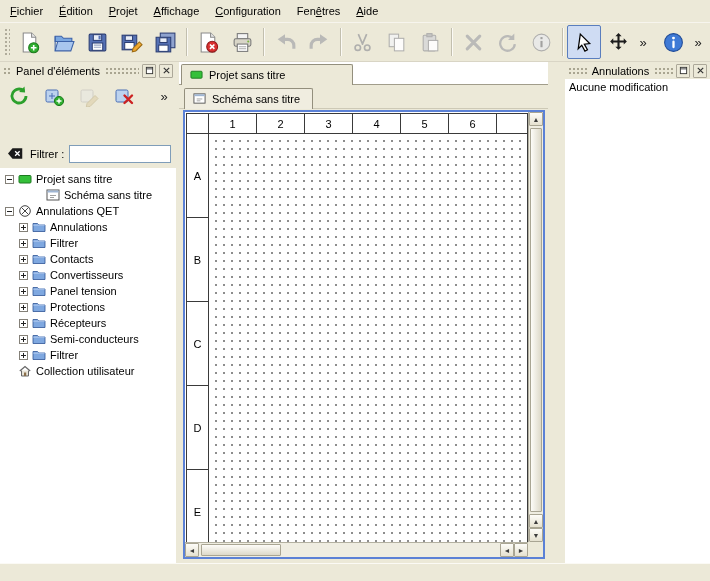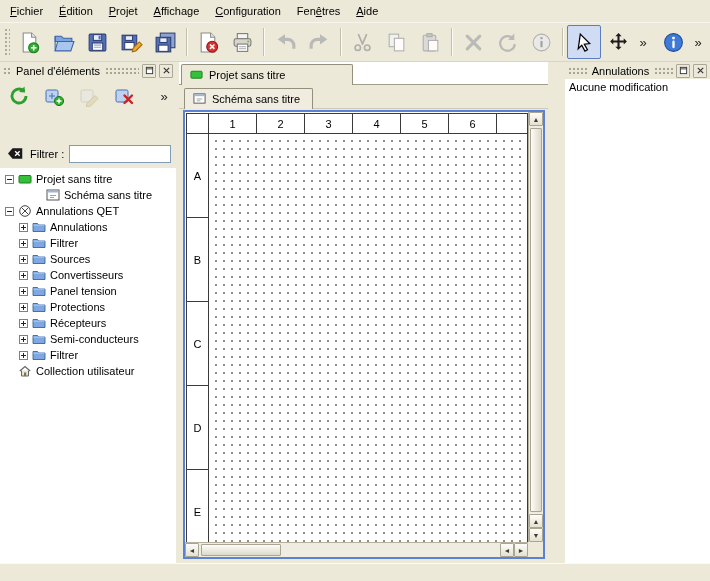--- a/index.html
+++ b/index.html
@@ -365,21 +365,21 @@
             <path d="M1.4 5.2h11.2" stroke="#a9c4ec" stroke-width="1.2"></path>
           </svg>
           <span class="tree-label">Filtrer</span>
         </div>
         <div class="tree-row lvl1">
           <div class="expander plus"></div>
           <svg viewBox="0 0 14 14">
             <path d="M1 3.5h4.5L7 5h6v6.5H1z" fill="#7fa8e0" stroke="#2f5496" stroke-width="0.8"></path>
             <path d="M1.4 5.2h11.2" stroke="#a9c4ec" stroke-width="1.2"></path>
           </svg>
-          <span class="tree-label">Sources</span>
+          <span class="tree-label">Contacts</span>
         </div>
         <div class="tree-row lvl1">
           <div class="expander plus"></div>
           <svg viewBox="0 0 14 14">
             <path d="M1 3.5h4.5L7 5h6v6.5H1z" fill="#7fa8e0" stroke="#2f5496" stroke-width="0.8"></path>
             <path d="M1.4 5.2h11.2" stroke="#a9c4ec" stroke-width="1.2"></path>
           </svg>
           <span class="tree-label">Convertisseurs</span>
         </div>
         <div class="tree-row lvl1">

